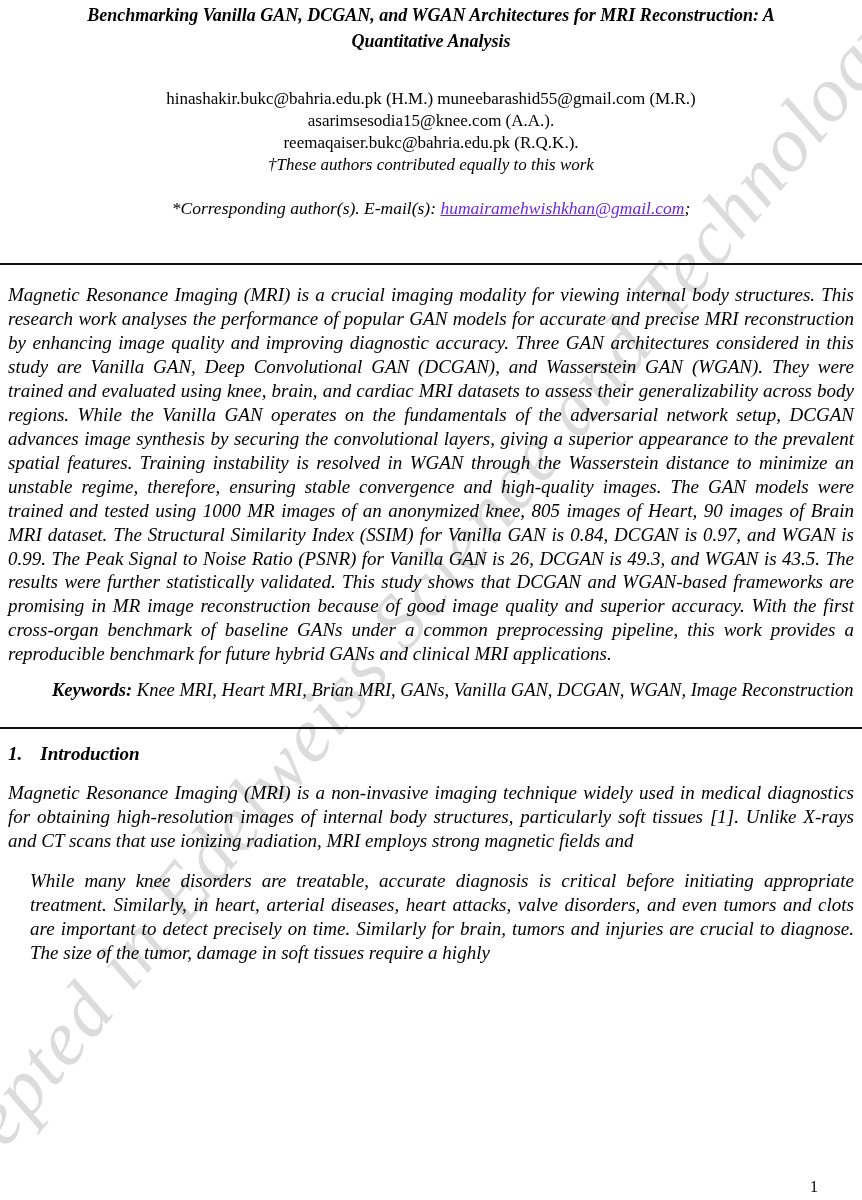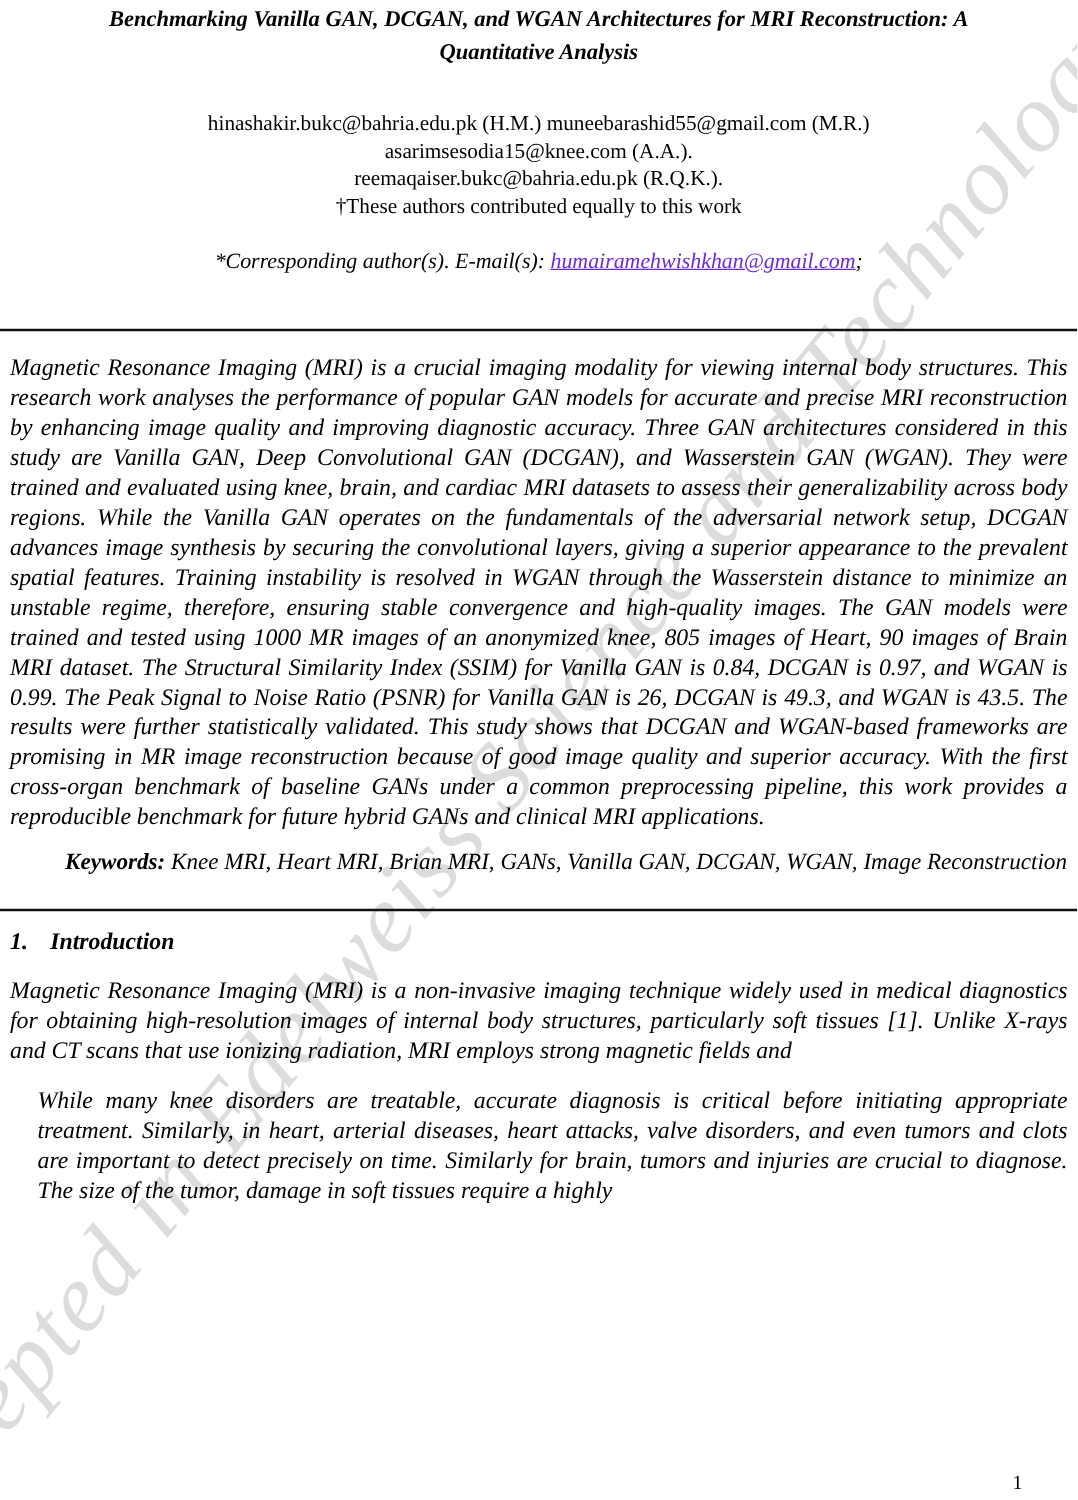--- a/index.html
+++ b/index.html
@@ -21,21 +21,21 @@
     pointer-events:none;user-select:none;
     font-family:"Liberation Serif","DejaVu Serif",serif;
   }
   .paper-title{
     font-weight:bold;font-style:italic;
     font-size:18px;line-height:1.45;
     text-align:center;max-width:760px;margin:0 auto;
   }
   .center-block{text-align:center;font-size:17px;line-height:22px;margin-top:34px;}
   .center-block div{margin:0;}
-  .italic{}
+  .italic{font-style:italic;}
   .corresponding{
     text-align:center;font-style:italic;font-size:17.5px;margin-top:22px;
   }
   .email-link{color:#6d28d9;text-decoration:underline;font-style:italic;}
   hr.rule{
     border:none;border-top:2px solid #111;
     margin:44px -8px 0 -8px;height:0;
   }
   hr.rule2{margin-top:26px;}
   .abstract-heading{

